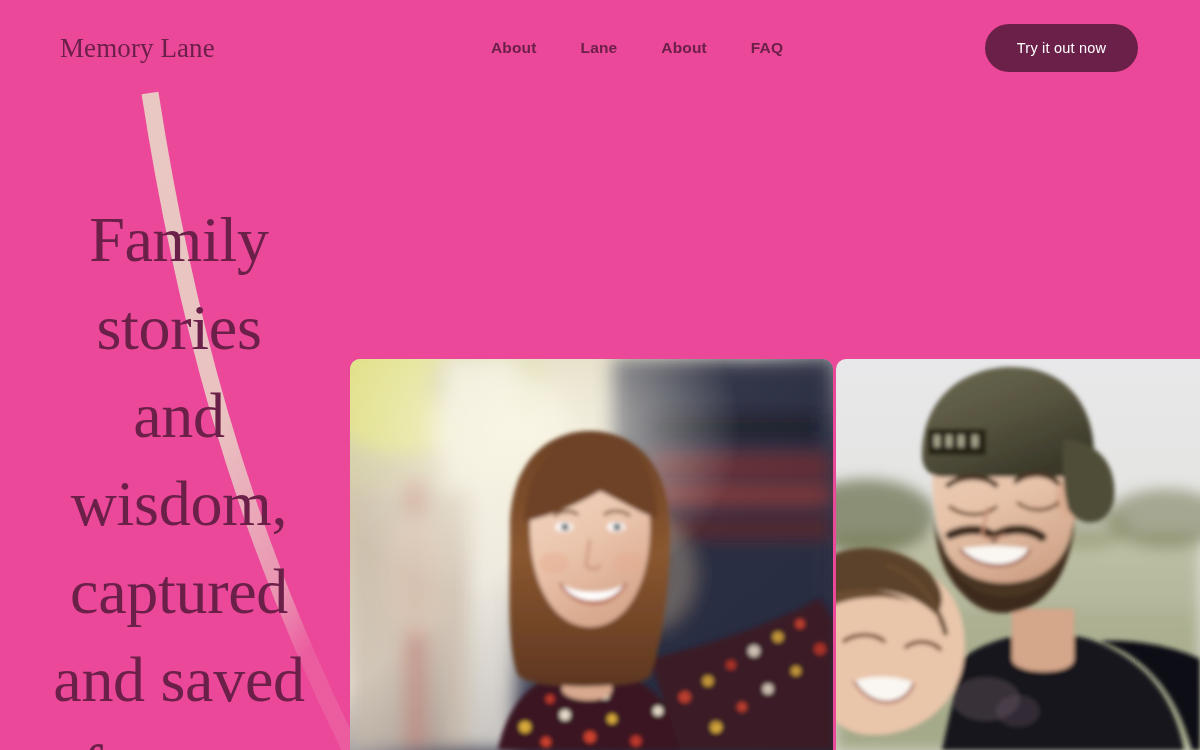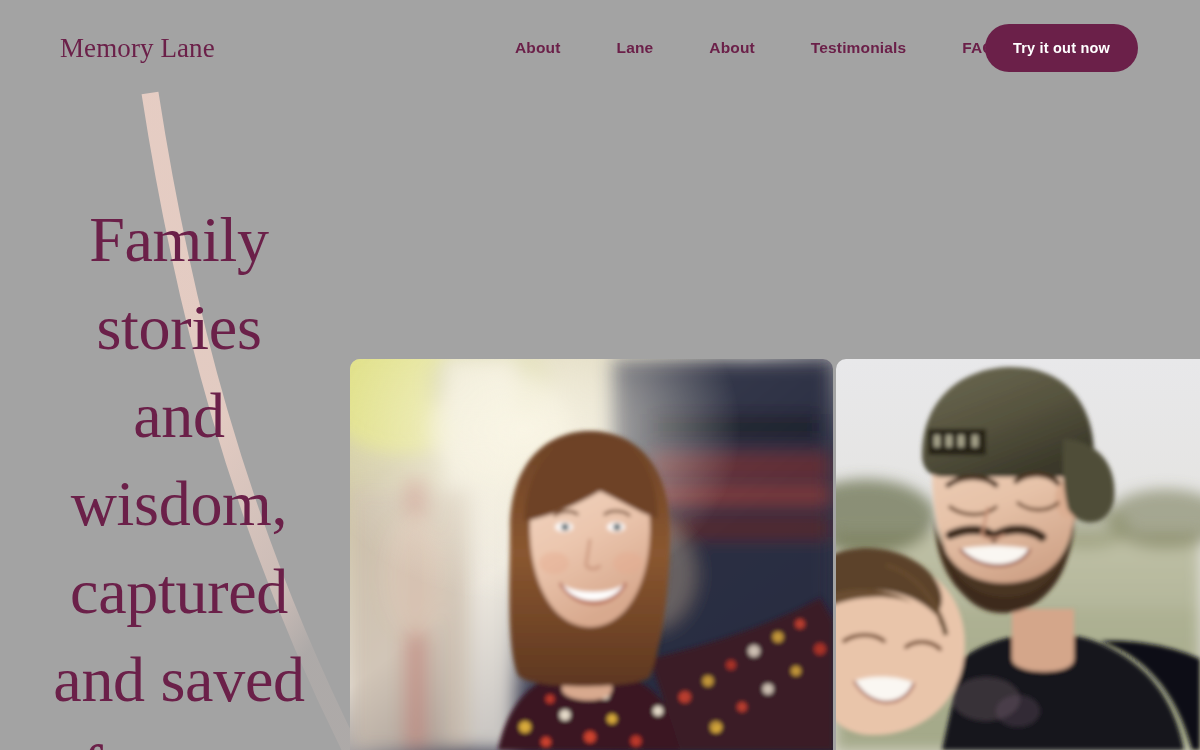--- a/index.html
+++ b/index.html
@@ -7,21 +7,21 @@
   html, body {
     width:1200px; height:750px;
     overflow:hidden;
     background:#F2E7E0;
     font-family:"Liberation Sans", sans-serif;
   }
 
   .page {
     position:relative;
     width:1200px; height:750px;
-    background:#a3a3a3;
+    background:#ec4899;
     overflow:hidden;
   }
 
   
   .curve-layer {
     position:absolute;
     left:0; top:0;
     width:1200px; height:750px;
     pointer-events:none;
     z-index:1;
@@ -41,24 +41,24 @@
     left:60px; top:33px;
     font-family:"Liberation Serif", serif;
     font-size:27px;
     line-height:31px;
     letter-spacing:.1px;
     color:#6B2049;
     white-space:nowrap;
   }
   .nav {
     position:absolute;
-    left:493px; top:33px;
+    left:469px; top:33px;
     display:flex;
     align-items:center;
-    gap:12px;
+    gap:0px;
   }
   .nav-link {
     font-family:"Liberation Sans", sans-serif;
     font-size:15.5px;
     font-weight:600;
     color:#6B2049;
     text-decoration:none;
     white-space:nowrap;
     padding:0 22px;
     line-height:30px;
@@ -67,21 +67,21 @@
   .cta-button {
     position:absolute;
     left:985px; top:24px;
     width:153px; height:48px;
     border:none;
     border-radius:24px;
     background:#6B2049;
     color:#FFFFFF;
     font-family:"Liberation Sans", sans-serif;
     font-size:14.5px;
-    font-weight:700;
+    font-weight:400;
     letter-spacing:.2px;
     cursor:pointer;
     display:flex;
     align-items:center;
     justify-content:center;
     white-space:nowrap;
   }
 
   
   .hero-heading {
@@ -139,21 +139,20 @@
     </svg>
   </div>
 
   <header class="site-header">
     <div class="brand">Memory Lane</div>
 
     <nav class="nav">
       <a class="nav-link" href="#">About</a>
       <a class="nav-link" href="#">Lane</a>
       <a class="nav-link" href="#">About</a>
-      <a class="nav-link" href="#">Testimonials</a>
       <a class="nav-link" href="#">FAQ</a>
     </nav>
 
     <button class="cta-button">Try it out now</button>
   </header>
 
   <h1 class="hero-heading">Family stories and wisdom, captured and saved forever.</h1>
 
   <div class="hero-images">
 

